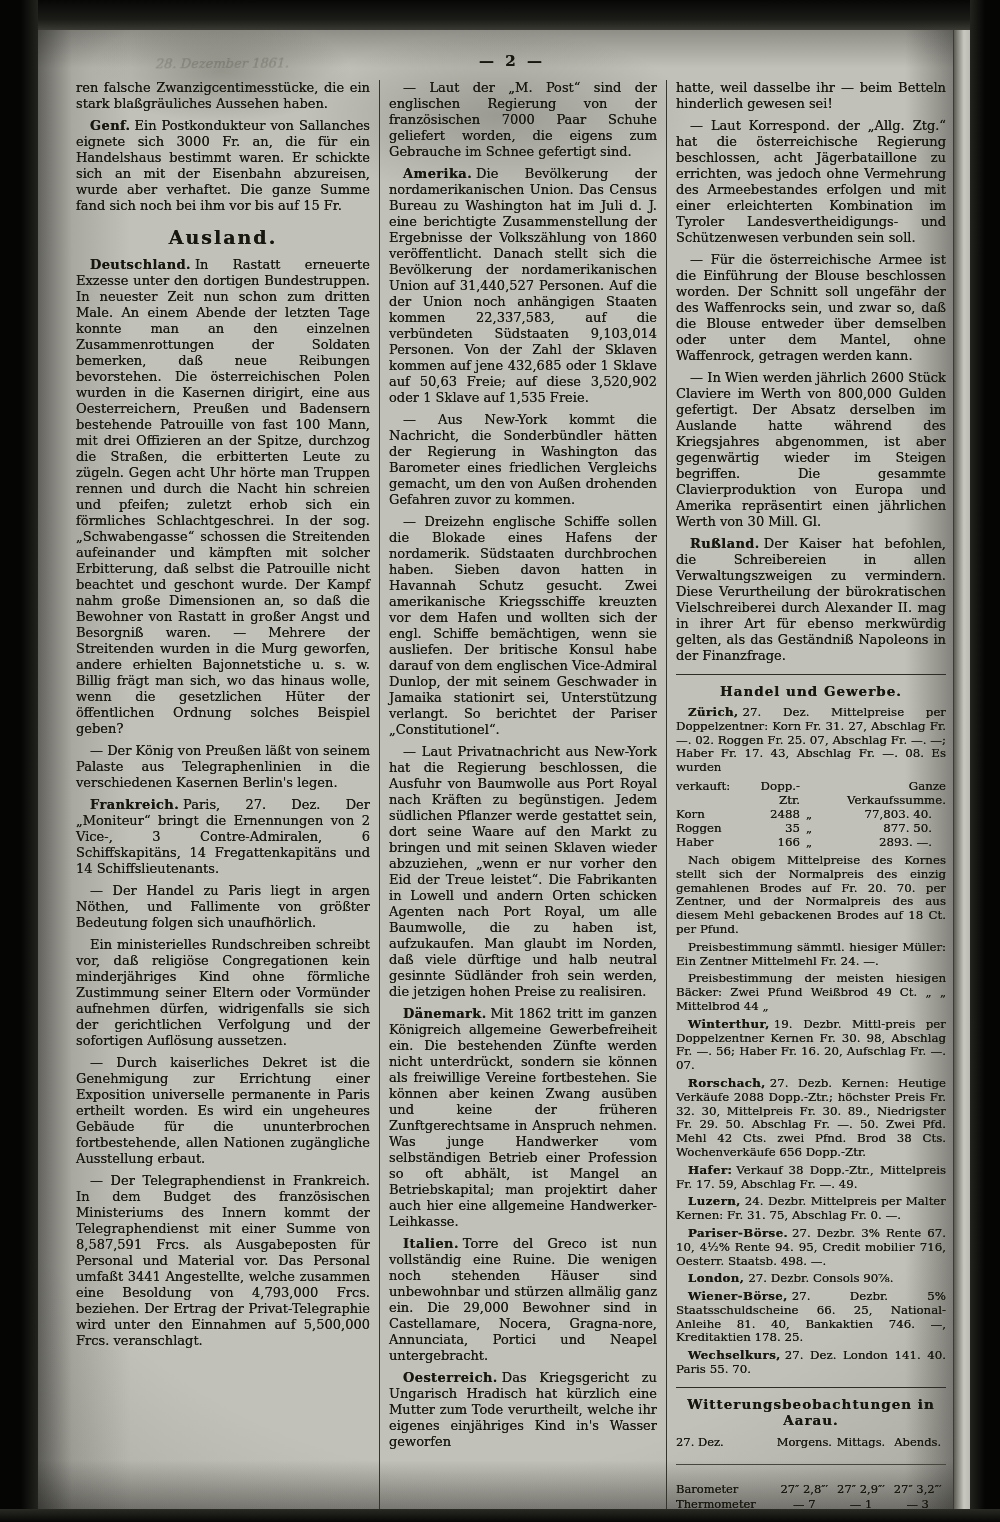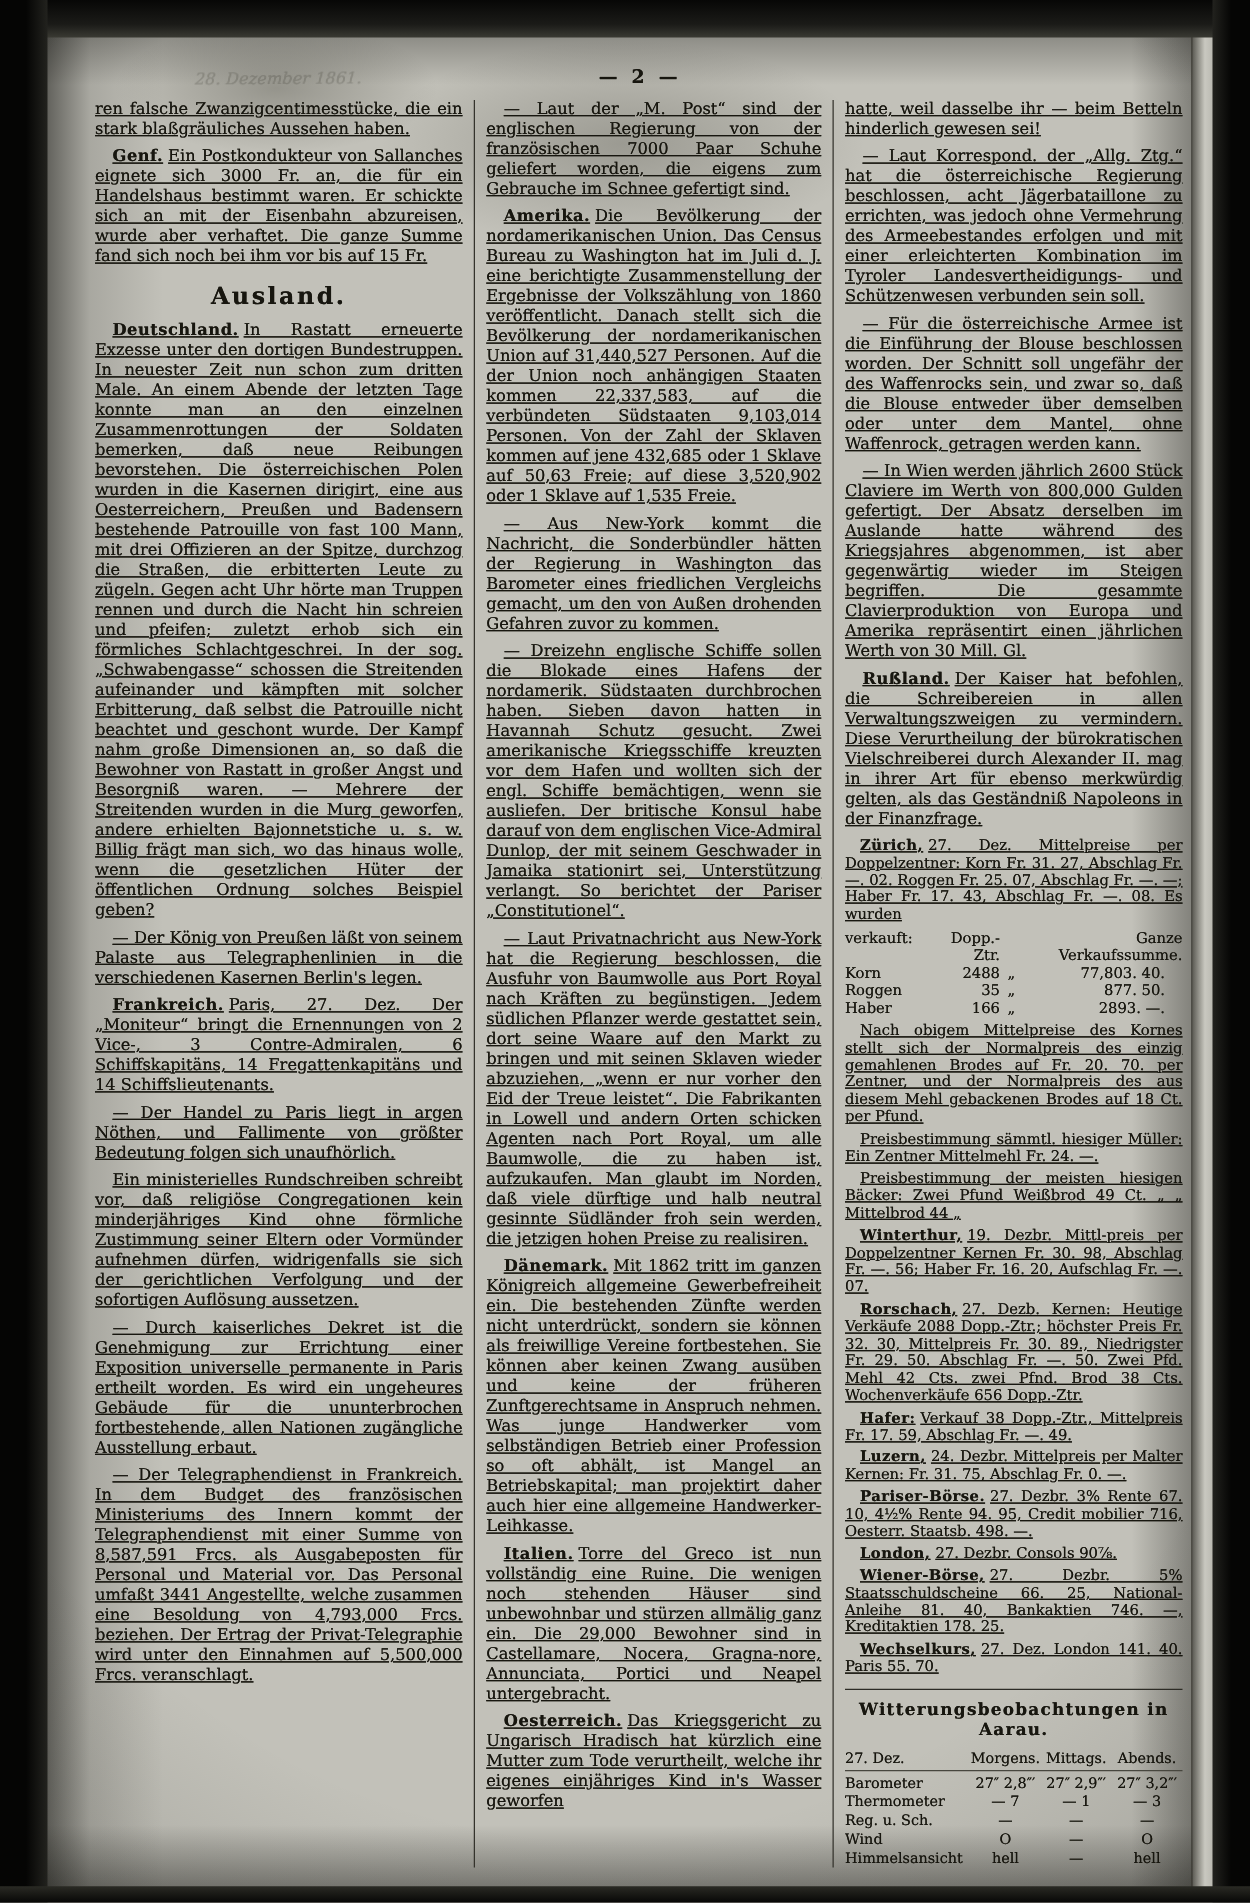--- a/index.html
+++ b/index.html
@@ -57,21 +57,20 @@
   .columns { display:flex; align-items:stretch; }
   .col { box-sizing:border-box; padding:0 9px; }
   .col-1 { width:303px; padding-left:0; }
   .col-2 { width:288px; border-left:1px solid #34332c; border-right:1px solid #34332c; }
   .col-3 { flex:1; padding-right:2px; }
 
   .para {
     margin:0 0 6px; font-size:13px; line-height:16px;
     text-align:justify; text-indent:14px;
     hyphens:auto;
-    text-decoration:underline;
   }
   .lead { font-weight:bold; }
   .lead:not(:empty) { margin-right:4px; letter-spacing:0.4px; }
 
   #col1-top .para:first-of-type,
   #col3-paras .para:first-of-type { text-indent:0; }
 
   .sect {
     font-size:19px; font-weight:bold; text-align:center;
     letter-spacing:2px; margin:12px 0 9px;
@@ -86,21 +85,21 @@
 
   .sales { font-size:11.8px; line-height:14px; margin:2px 0 5px; }
   .sales-row { display:grid; grid-template-columns:72px 52px 18px auto; }
   .s-qty { text-align:right; }
   .s-sep { text-align:center; }
   .s-sum { text-align:right; padding-right:14px; }
   .sales-head .s-sum { text-align:right; padding-right:0; }
 
   .weather { font-size:11.5px; line-height:15px; margin-top:3px; }
   .w-row { display:grid; grid-template-columns:100px 1fr 1fr 1fr; }
-  .w-header { border-bottom:1px solid #47463e; margin-bottom:2px; padding-bottom:2px; }
+  .w-header { border-bottom:1px solid #47463e; margin-bottom:17px; padding-bottom:14px; }
   .w-label { text-align:left; }
   .w-val { text-align:center; }
 </style>
 </head>
 <body>
 
 <div class="scan-top"></div>
 <div class="scan-left"></div>
 <div class="page-edge"></div>
 <div class="scan-right"></div>
@@ -167,20 +166,21 @@
 
           <p class="para"><span class="lead"></span><span class="ptext">— Laut Korrespond. der „Allg. Ztg.“ hat die österreichische Regierung beschlossen, acht Jägerbataillone zu errichten, was jedoch ohne Vermehrung des Armeebestandes erfolgen und mit einer erleichterten Kombination im Tyroler Landesvertheidigungs- und Schützenwesen verbunden sein soll.</span></p>
 
           <p class="para"><span class="lead"></span><span class="ptext">— Für die österreichische Armee ist die Einführung der Blouse beschlossen worden. Der Schnitt soll ungefähr der des Waffenrocks sein, und zwar so, daß die Blouse entweder über demselben oder unter dem Mantel, ohne Waffenrock, getragen werden kann.</span></p>
 
           <p class="para"><span class="lead"></span><span class="ptext">— In Wien werden jährlich 2600 Stück Claviere im Werth von 800,000 Gulden gefertigt. Der Absatz derselben im Auslande hatte während des Kriegsjahres abgenommen, ist aber gegenwärtig wieder im Steigen begriffen. Die gesammte Clavierproduktion von Europa und Amerika repräsentirt einen jährlichen Werth von 30 Mill. Gl.</span></p>
 
           <p class="para"><span class="lead">Rußland.</span><span class="ptext">Der Kaiser hat befohlen, die Schreibereien in allen Verwaltungszweigen zu vermindern. Diese Verurtheilung der bürokratischen Vielschreiberei durch Alexander II. mag in ihrer Art für ebenso merkwürdig gelten, als das Geständniß Napoleons in der Finanzfrage.</span></p>
         </div>
 
+      <h3 class="sect2">Handel und Gewerbe.</h3>
 
       <div class="market">
         <p class="para"><span class="lead">Zürich,</span><span class="ptext">27. Dez. Mittelpreise per Doppelzentner: Korn Fr. 31. 27, Abschlag Fr. —. 02. Roggen Fr. 25. 07, Abschlag Fr. —. —; Haber Fr. 17. 43, Abschlag Fr. —. 08. Es wurden</span></p>
 
         <div class="sales">
           <div class="sales-row sales-head">
             <span class="s-name">verkauft:</span>
             <span class="s-qty">Dopp.-Ztr.</span>
             <span class="s-sep"></span>
             <span class="s-sum">Ganze Verkaufssumme.</span>

